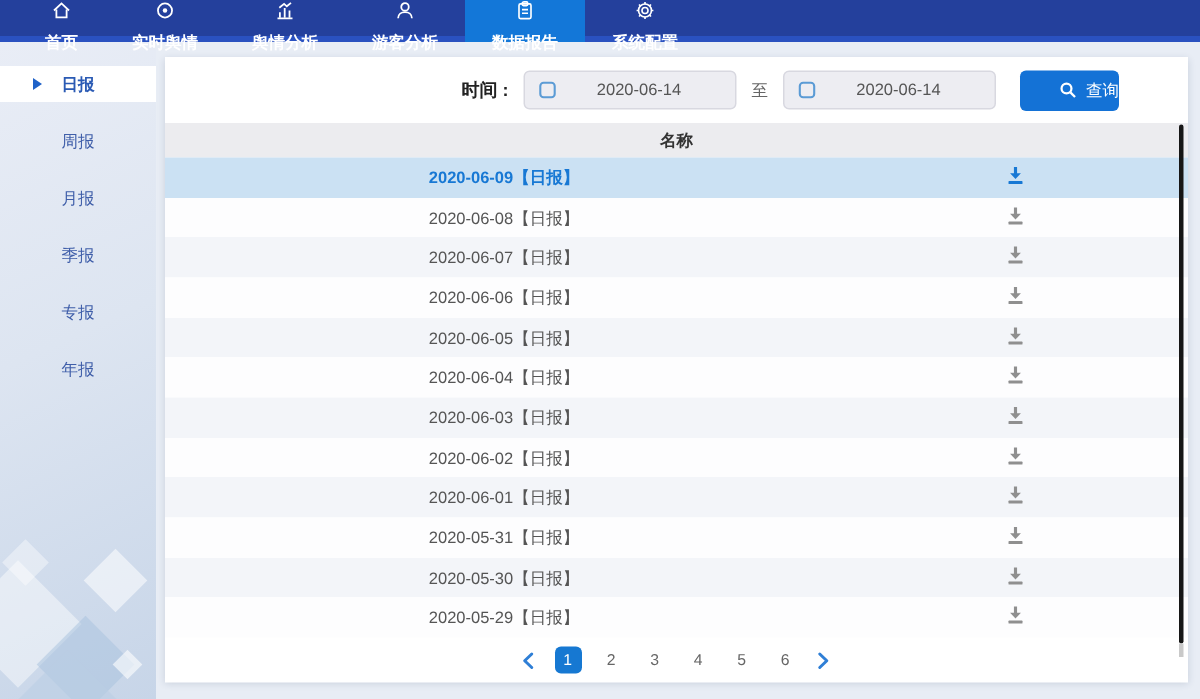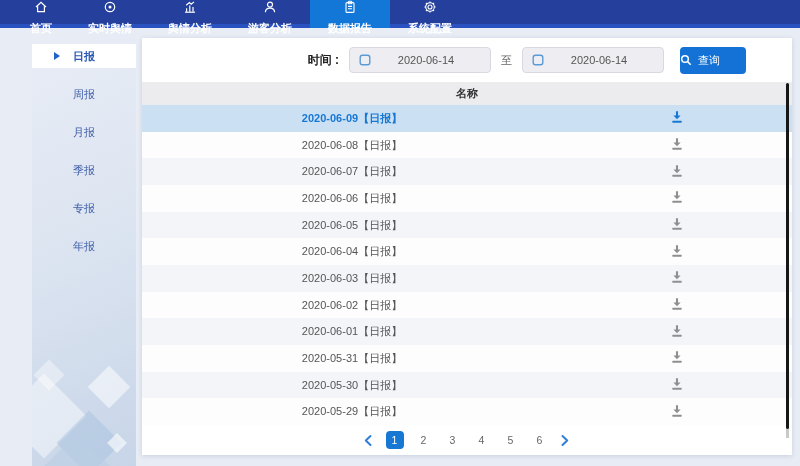--- a/index.html
+++ b/index.html
@@ -7,21 +7,21 @@
 
   
   .navbar { height:28px; background:#24409c; display:flex; align-items:stretch; padding-left:12px; position:relative; }
   .navbar::after { content:""; position:absolute; left:0; right:0; bottom:0; height:4px; background:#2a51c0; }
   .nav-item { display:flex; align-items:center; gap:7px; padding:0 18px; color:#fff; font-size:11px; font-weight:bold; cursor:pointer; position:relative; z-index:1;flex-direction:column; }
   .nav-item.active { background:#1377d8; }
   .nav-ic { width:14px; height:14px; display:flex; align-items:center; }
   .nav-ic svg { display:block; }
 
   
-  .content { display:flex; height:438px;margin-left:32px; }
+  .content { display:flex; height:438px; }
   .sidebar { width:104px; position:relative; overflow:hidden; padding-top:16px;
              background:linear-gradient(155deg,#e9edf6 0%,#dde5f1 45%,#c7d5e8 100%); }
   .side-item { height:24px; margin-bottom:14px; display:flex; align-items:center; justify-content:center; font-size:11px; color:#3f5ea9; cursor:pointer; position:relative; z-index:2; }
   .side-item.active { background:#fff; color:#2a5ab4; font-weight:bold; }
   .tri { display:none; width:0; height:0; border-top:4px solid transparent; border-bottom:4px solid transparent; border-left:6px solid #1f62c8; position:absolute; left:22px; }
   .side-item.active .tri { display:block; }
   .deco { position:absolute; transform:rotate(45deg); z-index:1; }
   .d1 { width:60px; height:60px; left:-18px; top:358px; background:rgba(255,255,255,.45); }
   .d2 { width:46px; height:46px; left:34px; top:392px; background:rgba(168,193,221,.5); }
   .d3 { width:30px; height:30px; left:62px; top:344px; background:rgba(255,255,255,.55); }
@@ -32,21 +32,21 @@
   .main { flex:1; padding:10px 8px 11px 6px; }
   .card { background:#fff; border-radius:0; height:100%; box-shadow:0 1px 5px rgba(30,50,90,.16); display:flex; flex-direction:column; position:relative; overflow:hidden; }
 
   
   .filter { height:44px; display:flex; align-items:center; justify-content:flex-end; padding-right:46px; gap:10px; flex:none; }
   .filter-label { font-size:12px; color:#222; font-weight:bold; }
   .date-input { width:142px; height:25px; background:#ededf2; border:1px solid #d8d8e0; border-radius:4px; display:flex; align-items:center; padding:12px 9px; cursor:pointer; }
   .date-ic { width:12px; height:12px; flex:none; display:flex; }
   .date-text { flex:1; text-align:center; font-size:11px; color:#555; }
   .sep { font-size:11px; color:#666; }
-  .search-btn { width:66px; height:27px; background:#1472d6; border:none; border-radius:4px; color:#fff; font-size:11px; display:flex; align-items:center; justify-content:flex-start; gap:6px; cursor:pointer; margin-left:6px; font-family:inherit; }
+  .search-btn { width:66px; height:27px; background:#1472d6; border:none; border-radius:4px; color:#fff; font-size:11px; display:flex; align-items:center; justify-content:flex-end; gap:6px; cursor:pointer; margin-left:6px; font-family:inherit; }
   .search-btn .ic { width:12px; height:12px; display:flex; }
 
   
   .thead { height:23px; background:#ececef; display:flex; align-items:center; font-size:11px; font-weight:bold; color:#333; flex:none; }
   .col-name { flex:1; text-align:center; }
   .col-op { width:230px; text-align:center; }
   .rows { flex:1; display:flex; flex-direction:column; }
   .row { flex:1; display:flex; align-items:center; font-size:11px; color:#555; cursor:pointer; }
   .row:nth-child(odd) { background:#f3f5f9; }
   .row:nth-child(even) { background:#fdfdfe; }

